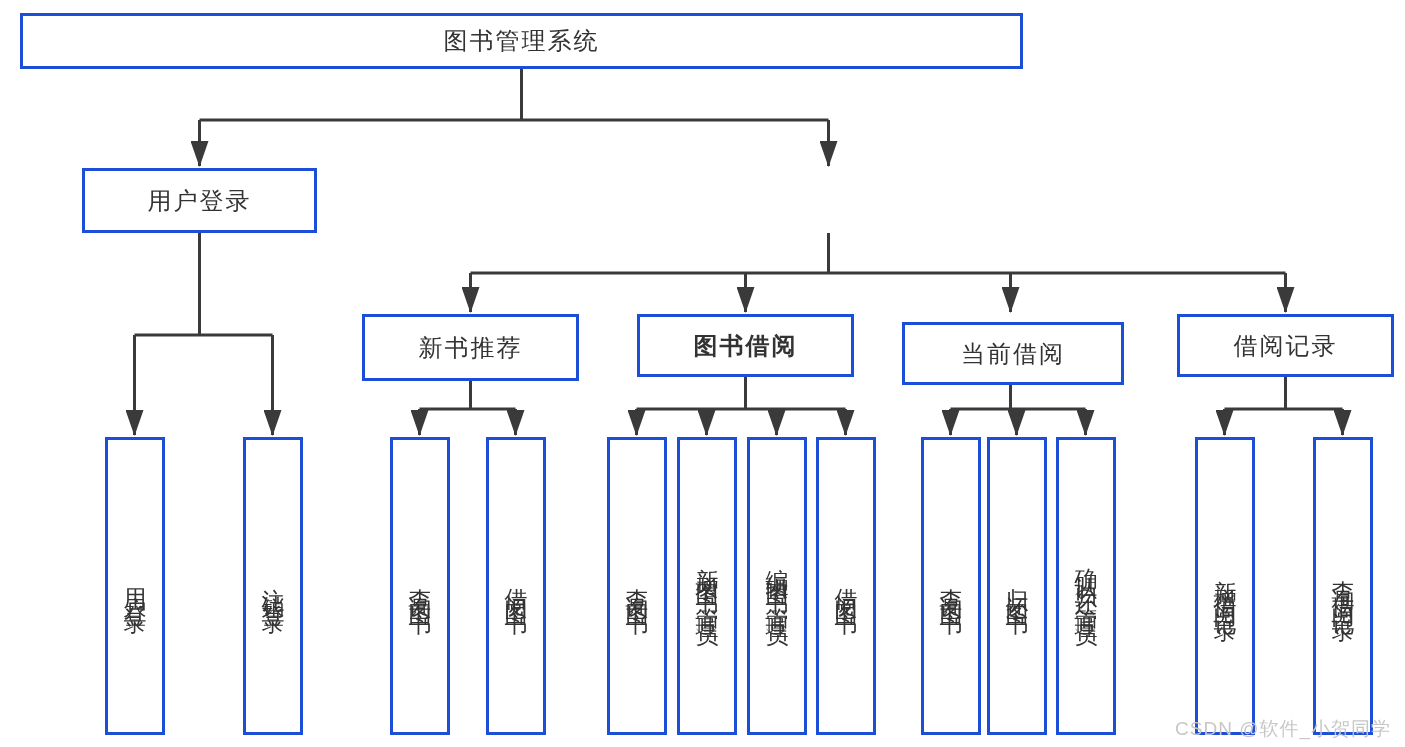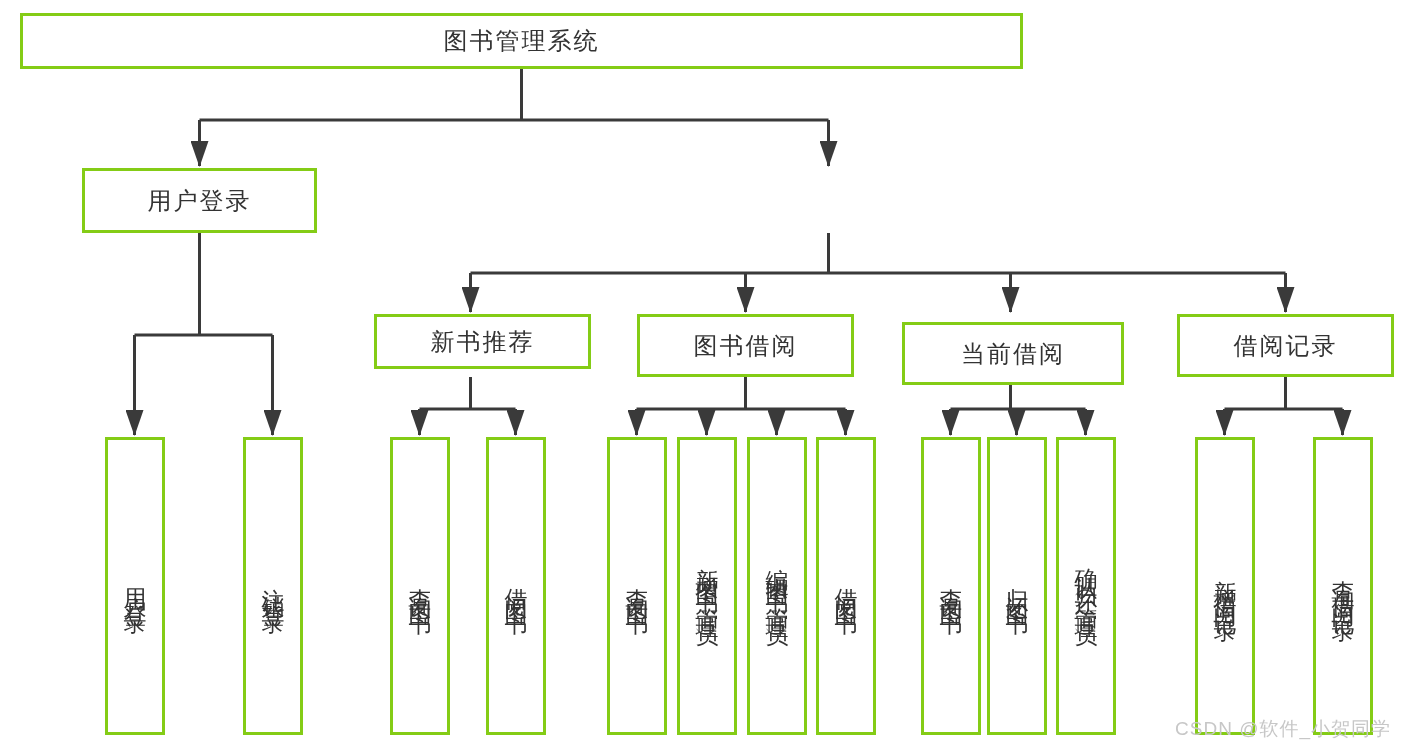--- a/index.html
+++ b/index.html
@@ -17,21 +17,21 @@
   }
   .connectors {
     position: absolute;
     left: 0;
     top: 0;
     z-index: 1;
   }
   .node {
     position: absolute;
     box-sizing: border-box;
-    border: 3px solid #84cc16;
+    border: 3px solid #1d4ed8;
     background: #ffffff;
     display: flex;
     align-items: center;
     justify-content: center;
     z-index: 2;
     color: #333333;
   }
   .node.h-label {
     font-size: 24px;
     letter-spacing: 2px;
@@ -112,24 +112,24 @@
   </svg>
 
   <div class="node h-label" style="left:20px; top:13px; width:1003px; height:56px;">
     <span>图书管理系统</span>
   </div>
 
   <div class="node h-label" style="left:82px; top:168px; width:235px; height:65px;">
     <span>用户登录</span>
   </div>
 
-  <div class="node h-label" style="left:362px; top:314px; width:217px; height:55px;margin-left:12px;">
+  <div class="node h-label" style="left:362px; top:314px; width:217px; height:67px;">
     <span>新书推荐</span>
   </div>
-  <div class="node h-label" style="left:637px; top:314px; width:217px; height:63px;">
+  <div class="node h-label" style="left:637px; top:314px; width:217px; height:63px;font-weight:bold;">
     <span>图书借阅</span>
   </div>
   <div class="node h-label" style="left:902px; top:322px; width:222px; height:63px;">
     <span>当前借阅</span>
   </div>
   <div class="node h-label" style="left:1177px; top:314px; width:217px; height:63px;">
     <span>借阅记录</span>
   </div>
 
   <div class="node leaf" style="left:105px; top:437px; width:60px; height:298px;">

